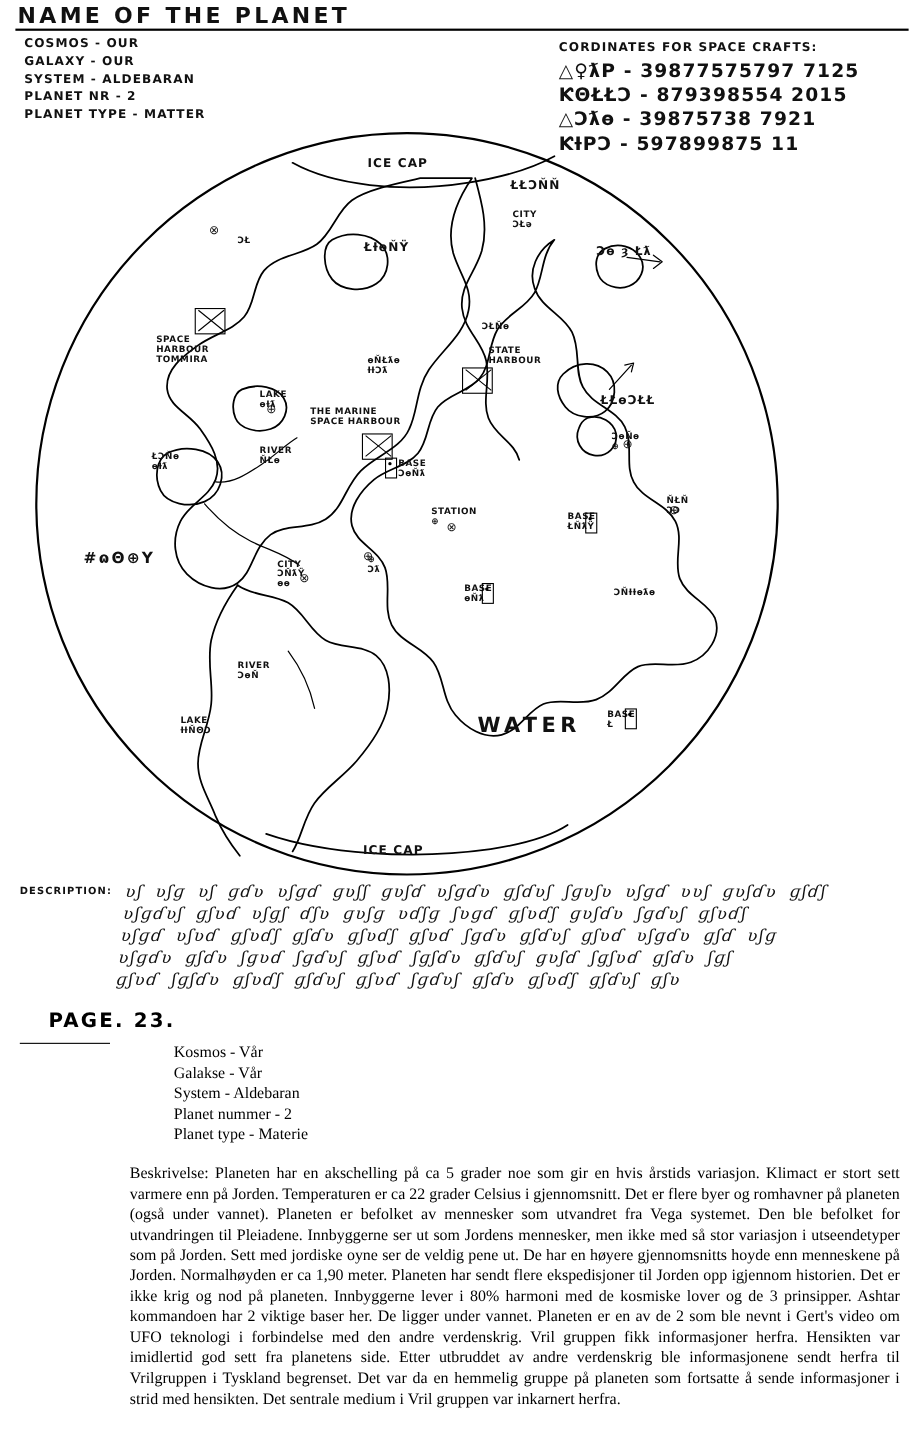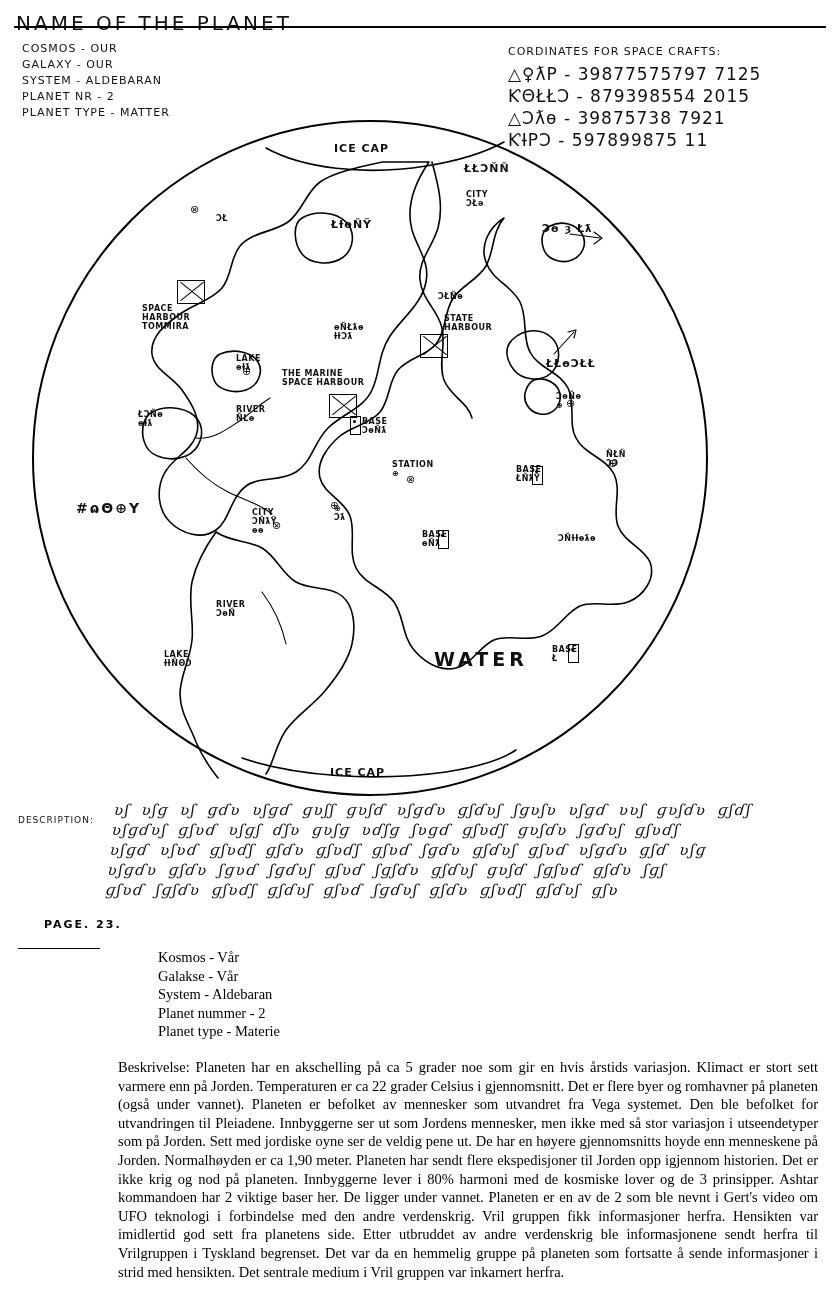--- a/index.html
+++ b/index.html
@@ -9,24 +9,23 @@
     font-family:"Liberation Serif", serif;
     color:#000;
     position:relative;
     overflow:hidden;
   }
   .page{position:relative;width:838px;height:1306px;}
 
   
   .hand{
     font-family:"DejaVu Sans", sans-serif;
-    font-weight:normal;
+    font-weight:bold;
     letter-spacing:1px;
     color:#111;
-    margin-top:9px;
   }
   .hand-s{ font-size:11px; }
   .glyph{
     font-family:"DejaVu Sans", sans-serif;
     font-weight:bold;
     letter-spacing:2px;
   }
 
   
   .title-row{
@@ -136,21 +135,21 @@
     font-size:15px;
     line-height:20px;
     letter-spacing:1.5px;
     word-spacing:5px;
     color:#111;
     transform:skewX(-6deg);
   }
   .page-no{
     position:absolute;left:44px;top:918px;
     font-family:"DejaVu Sans", sans-serif;
-    font-weight:bold;font-size:11px;letter-spacing:2px;
+    font-weight:bold;font-size:18px;letter-spacing:2px;
   }
 
   
   .rule-mid{
     position:absolute;left:18px;top:948px;width:82px;height:0;
     border-top:1px solid #000;
   }
 
   
   .typed-list{

